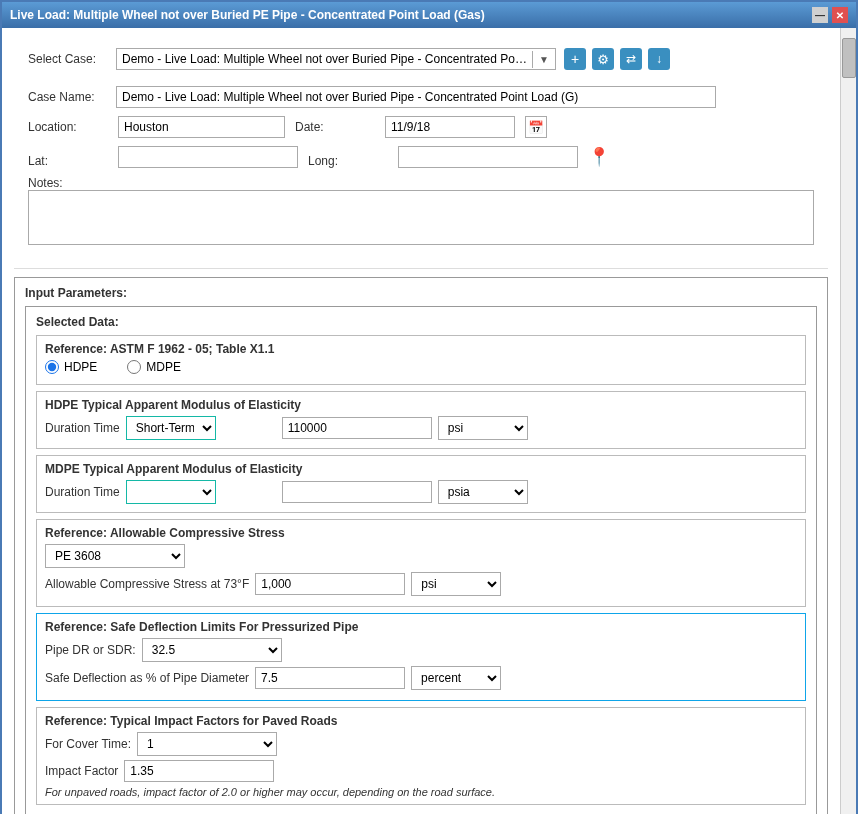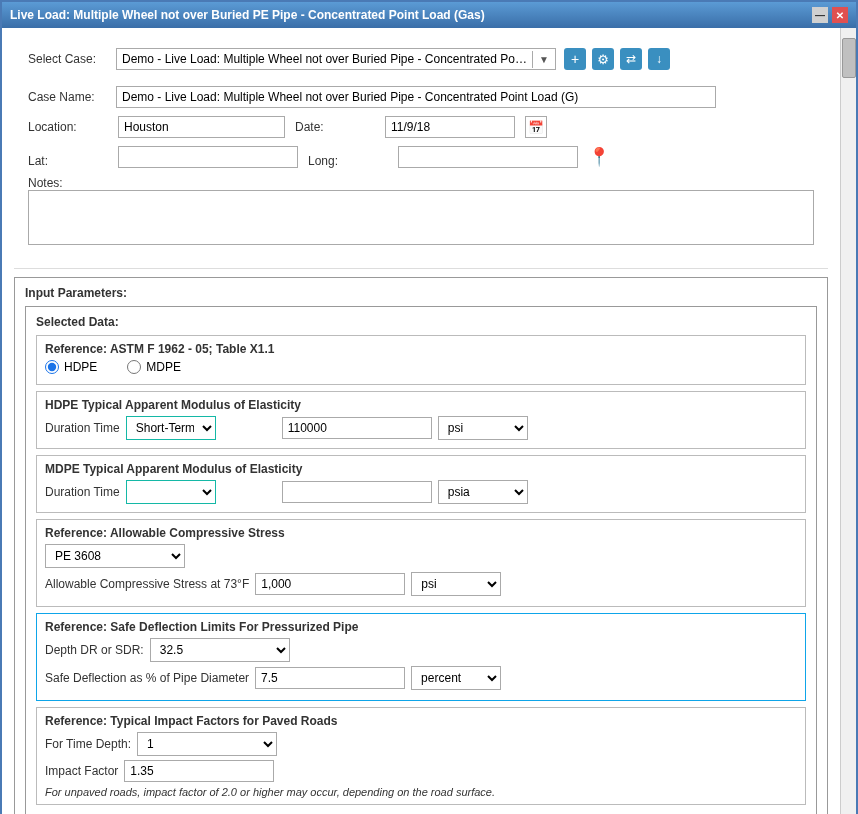--- a/index.html
+++ b/index.html
@@ -209,21 +209,21 @@
               <select class="unit-select">
                 <option>psi</option>
                 <option>kPa</option>
               </select>
             </div>
           </div>
 
           <div class="deflection-box">
             <div class="reference-title">Reference: Safe Deflection Limits For Pressurized Pipe</div>
             <div class="param-row">
-              <span class="param-label">Depth DR or SDR:</span>
+              <span class="param-label">Pipe DR or SDR:</span>
               <select class="param-select-md">
                 <option>32.5</option>
                 <option>26</option>
                 <option>21</option>
                 <option>17</option>
                 <option>13.5</option>
                 <option>11</option>
               </select>
             </div>
             <div class="param-row">
@@ -231,21 +231,21 @@
               <input type="text" style="width: 150px; padding: 3px 5px; border: 1px solid rgb(170, 170, 170); font-size: 12px;" value="7.5">
               <select class="unit-select">
                 <option>percent</option>
               </select>
             </div>
           </div>
 
           <div class="impact-box">
             <div class="reference-title">Reference: Typical Impact Factors for Paved Roads</div>
             <div class="param-row">
-              <span class="param-label">For Time Depth:</span>
+              <span class="param-label">For Cover Time:</span>
               <select class="param-select-md">
                 <option>1</option>
                 <option>2</option>
                 <option>3</option>
                 <option>4</option>
                 <option>5</option>
               </select>
             </div>
             <div class="param-row">
               <span class="param-label">Impact Factor</span>

